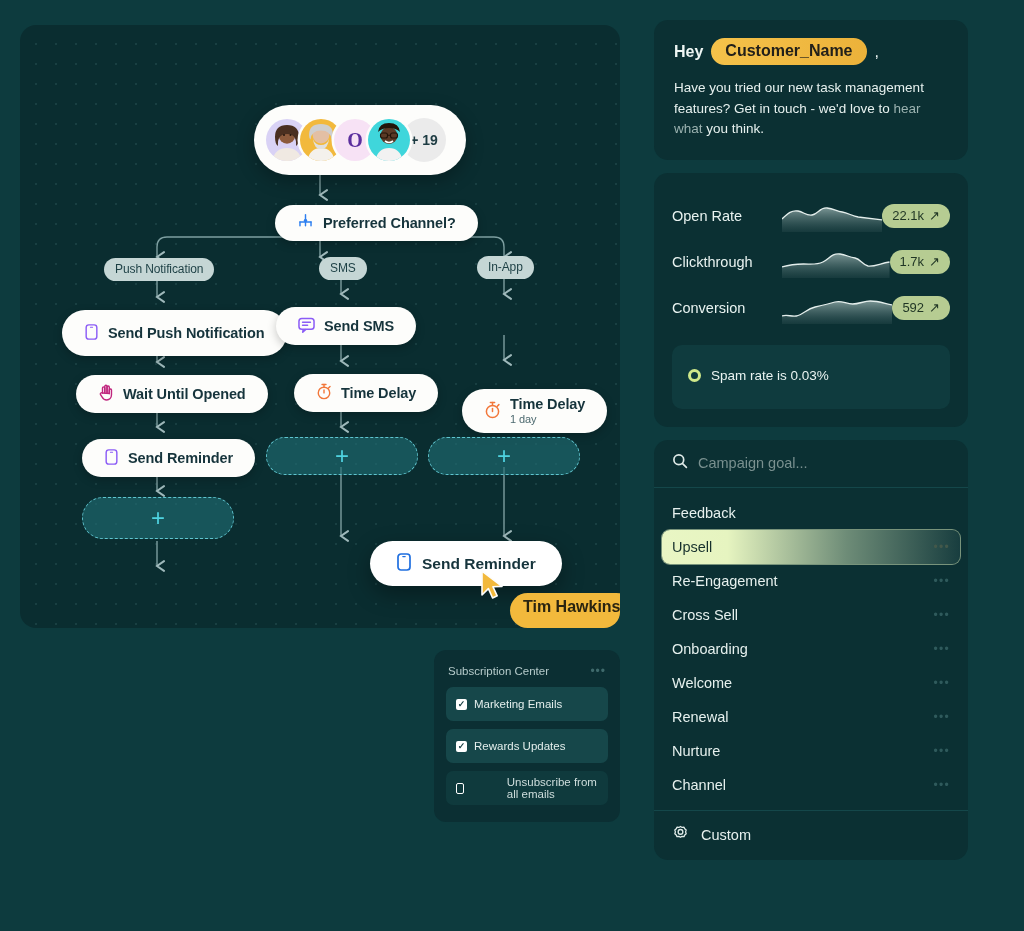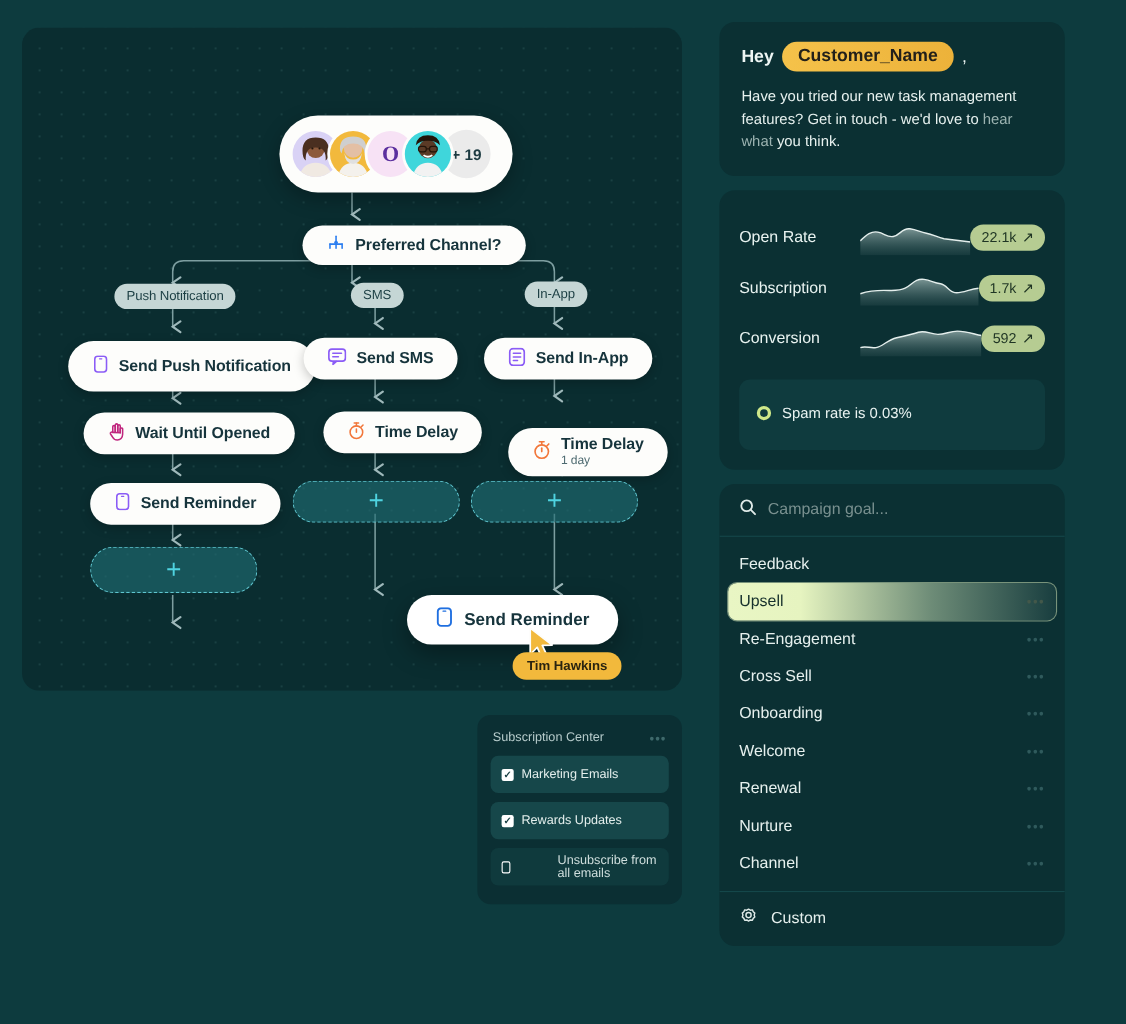--- a/index.html
+++ b/index.html
@@ -100,24 +100,24 @@
     background: #ffffff;
     border-radius: 999px;
     display: flex; align-items: center; gap: 10px;
     padding: 0 26px;
     font-size: 15.5px; font-weight: 600; color: #16343c;
     box-shadow: 0 8px 22px rgba(0,0,0,0.35);
     z-index: 8;
   }
   .cursor-arrow { position: absolute; left: 460px; top: 545px; z-index: 9; }
   .cursor-name {
-    position: absolute; left: 446px; top: 568px;
+    position: absolute; left: 490px; top: 568px;
     background: #f2b93c; color: #2a2410;
-    font-size: 12px; font-weight: 600;
-    border-radius: 999px; padding: 5px 13px 6px;
+    font-size: 16px; font-weight: 600;
+    border-radius: 999px; padding: 5px 13px 12px;
     z-index: 9; white-space: nowrap;
   }
 
   
   .sub-center {
     position: absolute; left: 434px; top: 650px;
     width: 186px; height: 172px;
     background: #0b2f33;
     border-radius: 12px;
     padding: 14px 12px 12px;
@@ -311,29 +311,20 @@
     </div>
     <div class="node" style="left:256px; top:282px; height:38px;">
       <span>
         <svg width="17" height="16" viewBox="0 0 18 17">
             <rect x="1" y="1.5" width="16" height="11.5" rx="3" fill="none" stroke="#8b5cf6" stroke-width="1.6"></rect>
             <path d="M5.5,13 L5,16.2 L8.6,13" fill="none" stroke="#8b5cf6" stroke-width="1.6" stroke-linejoin="round"></path>
             <path d="M4.8,5.5 h8.4 M4.8,8.8 h5.4" stroke="#8b5cf6" stroke-width="1.5" stroke-linecap="round"></path>
           </svg>
       </span>
       <span>Send SMS</span>
-    </div>
-    <div class="node" style="left:420px; top:282px; height:38px;">
-      <span>
-        <svg width="16" height="17" viewBox="0 0 16 18">
-            <rect x="1" y="1" width="14" height="16" rx="3.2" fill="none" stroke="#8b5cf6" stroke-width="1.6"></rect>
-            <path d="M4.5,5.5 h7 M4.5,9 h7 M4.5,12.5 h4" stroke="#8b5cf6" stroke-width="1.5" stroke-linecap="round"></path>
-          </svg>
-      </span>
-      <span>Send In-App</span>
     </div>
 
     <div class="node" style="left:56px; top:350px; height:38px;">
       <span>
         <svg width="16" height="17" viewBox="0 0 16 18">
             <g fill="none" stroke="#c0267e" stroke-width="1.5" stroke-linecap="round">
               <path d="M4.3,9.5 V4.2 a1.2,1.2 0 0 1 2.4,0 V9"></path>
               <path d="M6.7,8.8 V2.6 a1.2,1.2 0 0 1 2.4,0 V9"></path>
               <path d="M9.1,9 V3.4 a1.2,1.2 0 0 1 2.4,0 V10"></path>
               <path d="M11.5,10 V6.2 a1.2,1.2 0 0 1 2.3,0 v5.3 c0,3.4-2.3,5.4-5,5.4 c-2.4,0-4-1.1-4.9-3.1 L2.1,11 a1.25,1.25 0 0 1 2,-1.4 z"></path>
@@ -456,21 +447,21 @@
             <path d="M0,19 C6,13 10,10 16,11 C22,12 24,16 30,15 C36,14 38,7 45,8 C52,9 54,11 60,12 C66,13 70,16 76,17 C84,18 92,19 100,20 L100,32 L0,32 Z" fill="url(#g1)"></path>
             <path d="M0,19 C6,13 10,10 16,11 C22,12 24,16 30,15 C36,14 38,7 45,8 C52,9 54,11 60,12 C66,13 70,16 76,17 C84,18 92,19 100,20" fill="none" stroke="#e4eeec" stroke-width="1.3" vector-effect="non-scaling-stroke"></path>
           </svg>
         </span>
         <span class="stat-badge">
           <span>22.1k</span>
           <span>↗</span>
         </span>
       </div>
       <div class="stat-row">
-        <span class="stat-name">Subscription</span>
+        <span class="stat-name">Clickthrough</span>
         <span class="stat-spark">
           <svg width="100%" height="32" viewBox="0 0 100 32" preserveAspectRatio="none">
             <defs>
                 <linearGradient id="g2" x1="0" y1="0" x2="0" y2="1">
                   <stop offset="0" stop-color="#9fb6b4" stop-opacity="0.75"></stop>
                   <stop offset="1" stop-color="#2c4e50" stop-opacity="0.35"></stop>
                 </linearGradient>
               </defs>
             <path d="M0,21 C6,19 12,18 20,18 C28,18 32,19 38,16 C44,13 46,7 54,8 C60,9 62,11 68,12 C73,13 75,19 80,20 C86,21 92,17 100,16 L100,32 L0,32 Z" fill="url(#g2)"></path>
             <path d="M0,21 C6,19 12,18 20,18 C28,18 32,19 38,16 C44,13 46,7 54,8 C60,9 62,11 68,12 C73,13 75,19 80,20 C86,21 92,17 100,16" fill="none" stroke="#e4eeec" stroke-width="1.3" vector-effect="non-scaling-stroke"></path>

